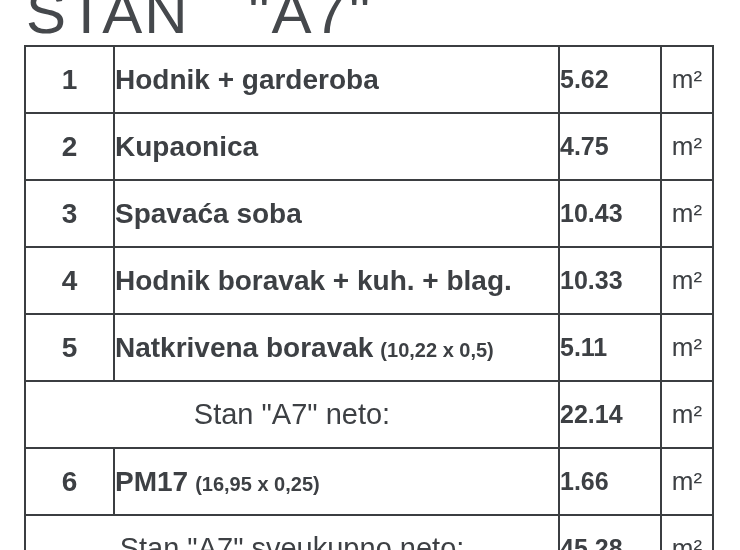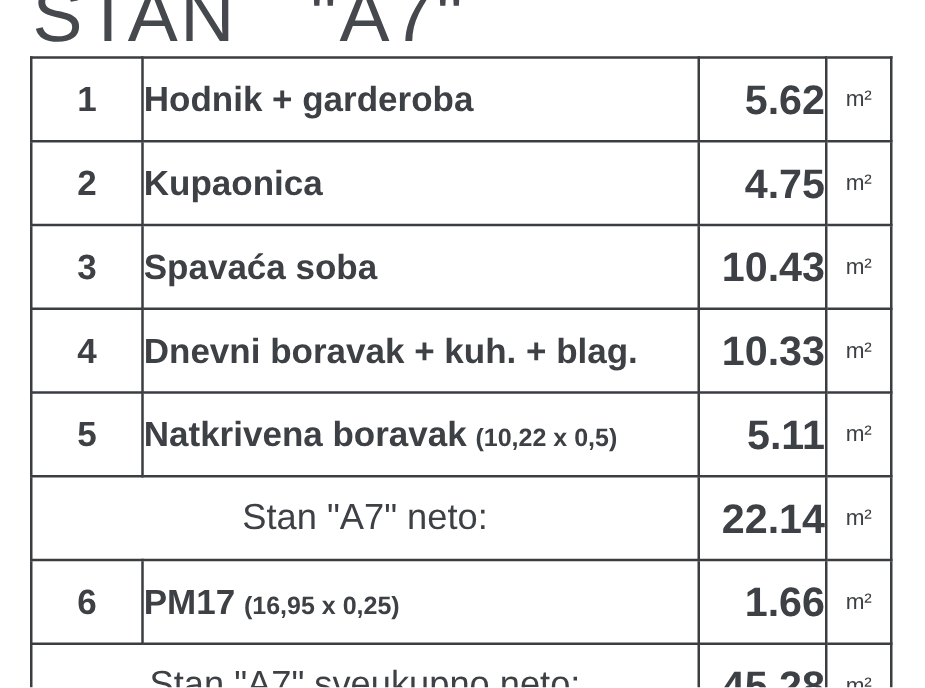--- a/index.html
+++ b/index.html
@@ -50,27 +50,27 @@
     padding-left: 10px;
     font-size: 28px;
     font-weight: 700;
     white-space: nowrap;
   }
   td.c-label .note {
     font-size: 20px;
     margin-left: 7px;
   }
   td.c-val {
-    text-align: right;
-    font-size: 33px;
+    text-align: left;
+    font-size: 25px;
     font-weight: 700;
   }
   td.c-unit {
     text-align: center;
-    font-size: 18px;
+    font-size: 26px;
     font-weight: 400;
     margin-left: 44px;
   }
   td.c-sum {
     text-align: center;
     font-size: 29px;
     font-weight: 400;
     white-space: nowrap;
   }
 </style>
@@ -102,21 +102,21 @@
     <td class="c-unit">m²</td>
   </tr>
         <tr>
     <td class="c-num">3</td>
     <td class="c-label"><span>Spavaća soba</span></td>
     <td class="c-val">10.43</td>
     <td class="c-unit">m²</td>
   </tr>
         <tr>
     <td class="c-num">4</td>
-    <td class="c-label"><span>Dnevni boravak + kuh. + blag.</span></td>
+    <td class="c-label"><span>Hodnik boravak + kuh. + blag.</span></td>
     <td class="c-val">10.33</td>
     <td class="c-unit">m²</td>
   </tr>
         <tr>
     <td class="c-num">5</td>
     <td class="c-label"><span>Natkrivena boravak</span><span class="note">(10,22 x 0,5)</span></td>
     <td class="c-val">5.11</td>
     <td class="c-unit">m²</td>
   </tr>
         <tr>

